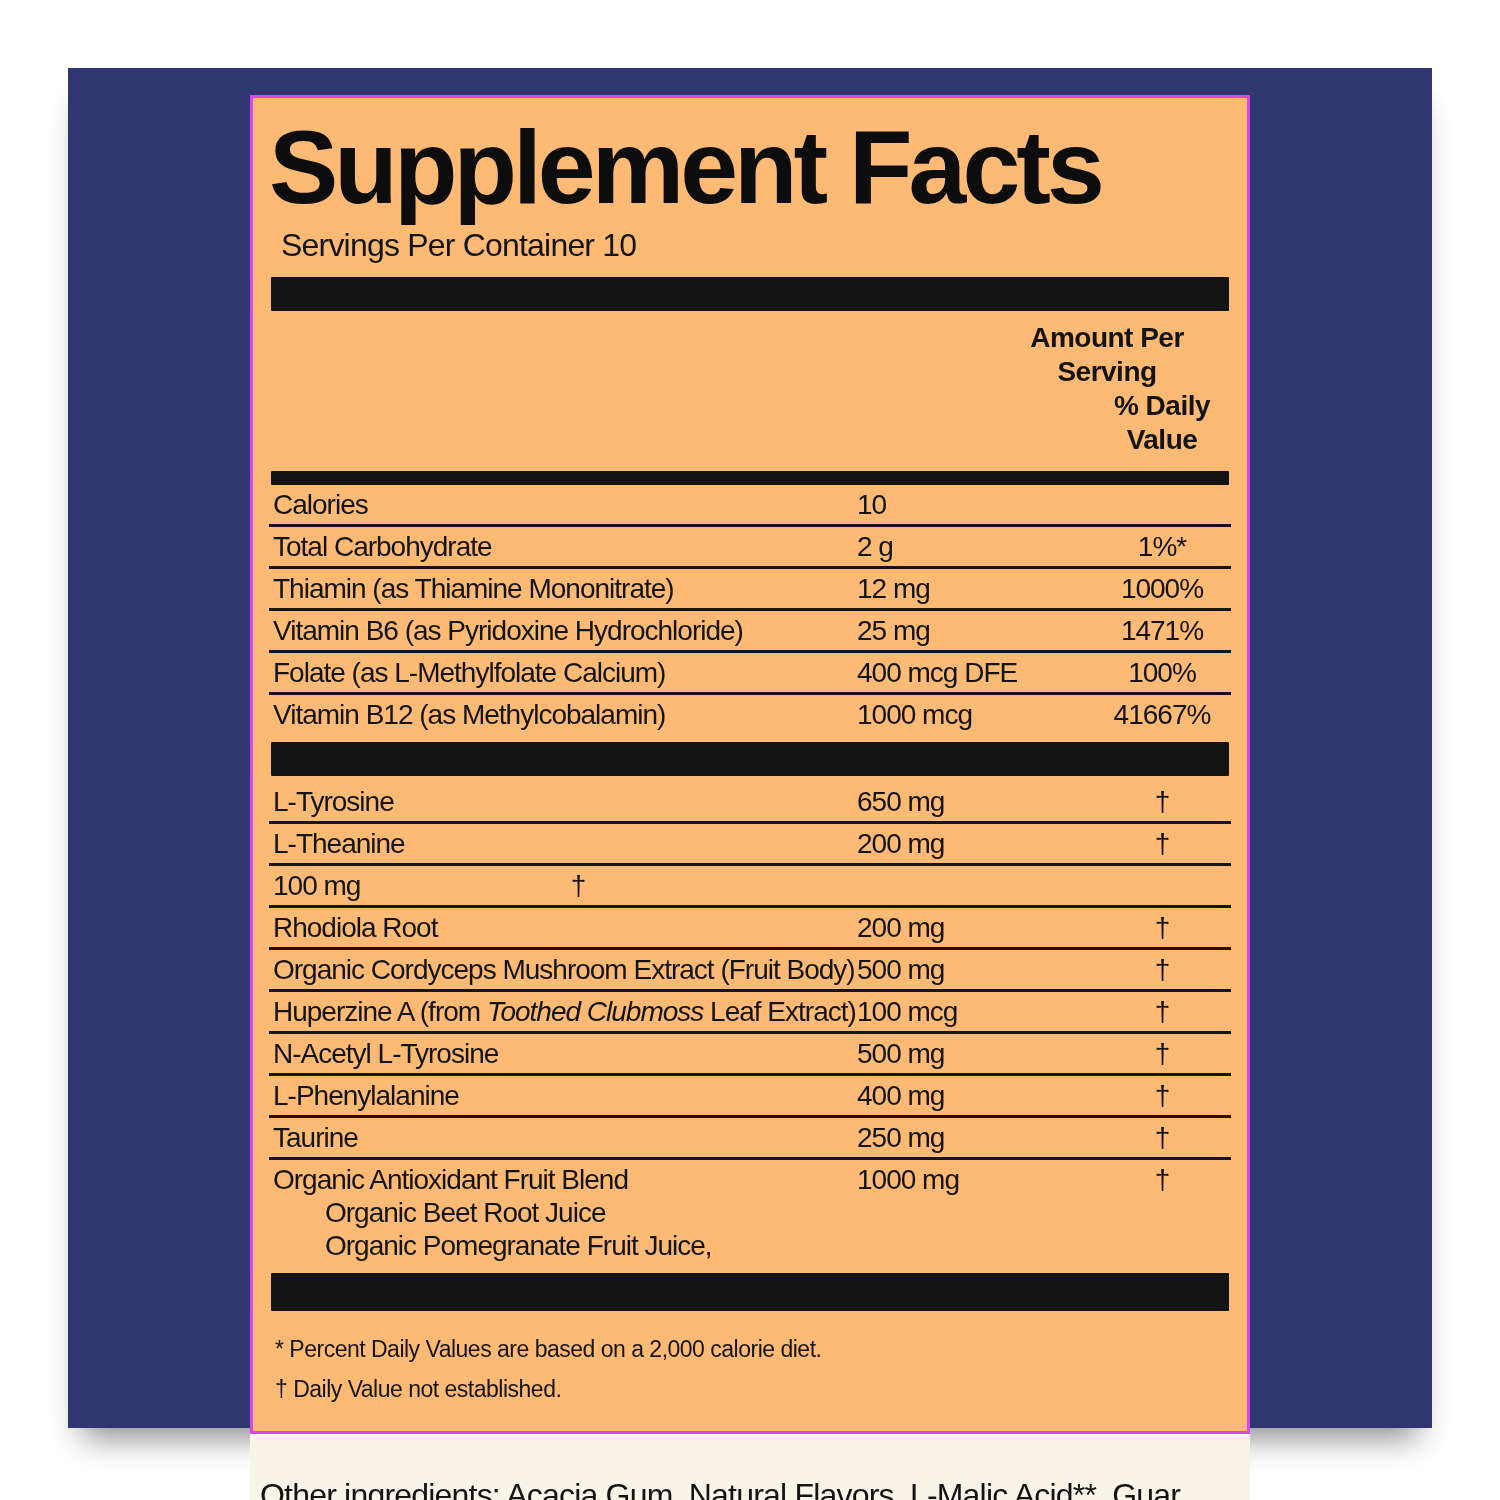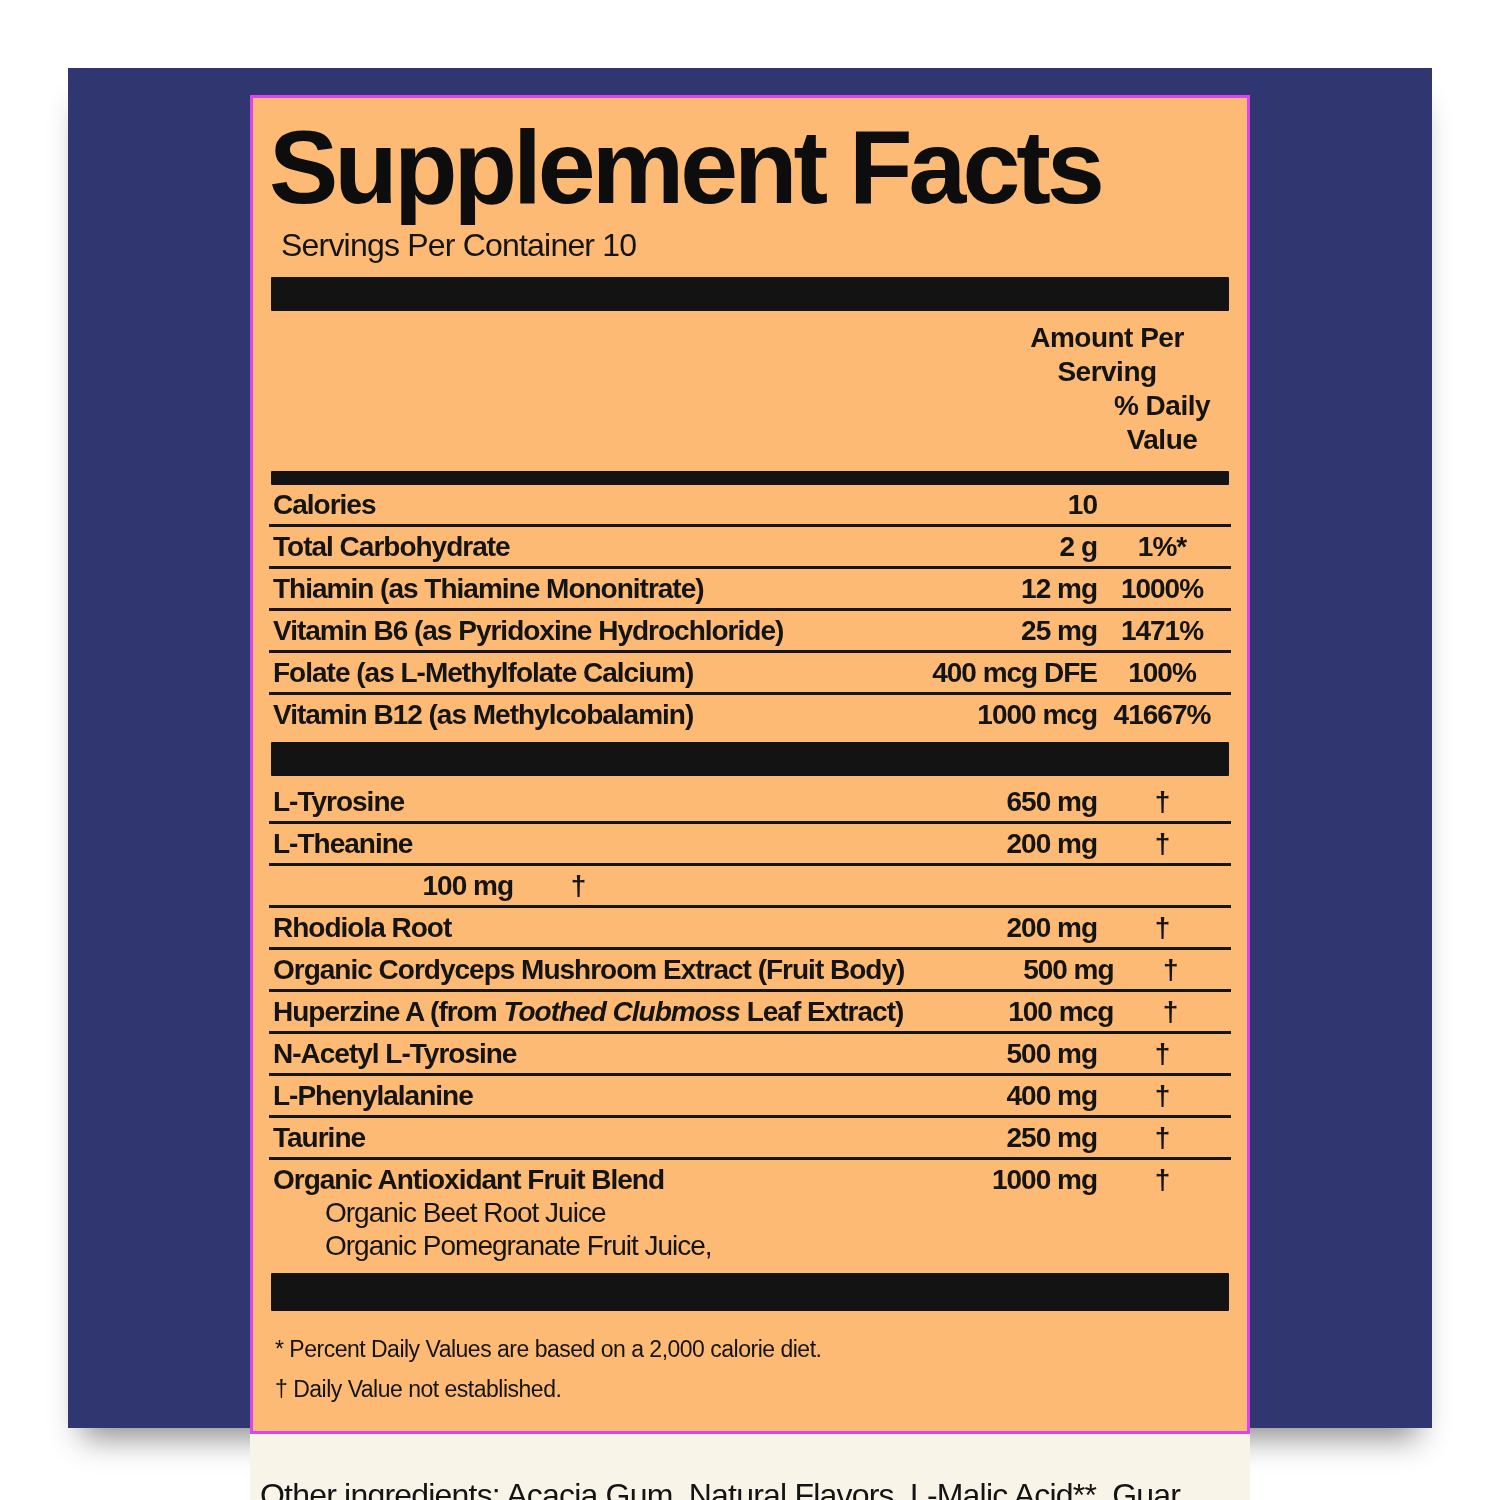--- a/index.html
+++ b/index.html
@@ -47,26 +47,26 @@
   .head-name{flex:1;}
   .head-col{
     font-weight:bold;font-size:28px;line-height:34px;
     text-align:center;letter-spacing:-0.5px;
   }
   .head-amt{width:240px;}
   .head-dv{width:130px;}
   .rows{}
   .row{padding:3px 0;}
   .row + .row{border-top:3px solid #151515;}
-  .rowline{display:flex;align-items:flex-start;padding:0 4px;font-weight:bold;}
+  .rowline{display:flex;align-items:flex-start;padding:0 4px;}
   .cell{font-size:28px;line-height:33px;letter-spacing:-1px;}
   .cell.name{flex:1;white-space:nowrap;}
   .cell.name .italic{font-style:italic;}
   .name-line2{font-size:28px;line-height:33px;letter-spacing:-1px;}
-  .cell.amt{width:240px;text-align:right;white-space:nowrap;}
+  .cell.amt{width:240px;text-align:left;white-space:nowrap;}
   .cell.dv{width:130px;text-align:center;}
   .subline{
     font-size:28px;line-height:33px;letter-spacing:-1px;
     padding-left:56px;
   }
   .footnotes{padding:6px 6px 8px 6px;}
   .footnote{
     font-size:23px;line-height:32px;letter-spacing:-0.5px;
     margin:8px 0;
   }

